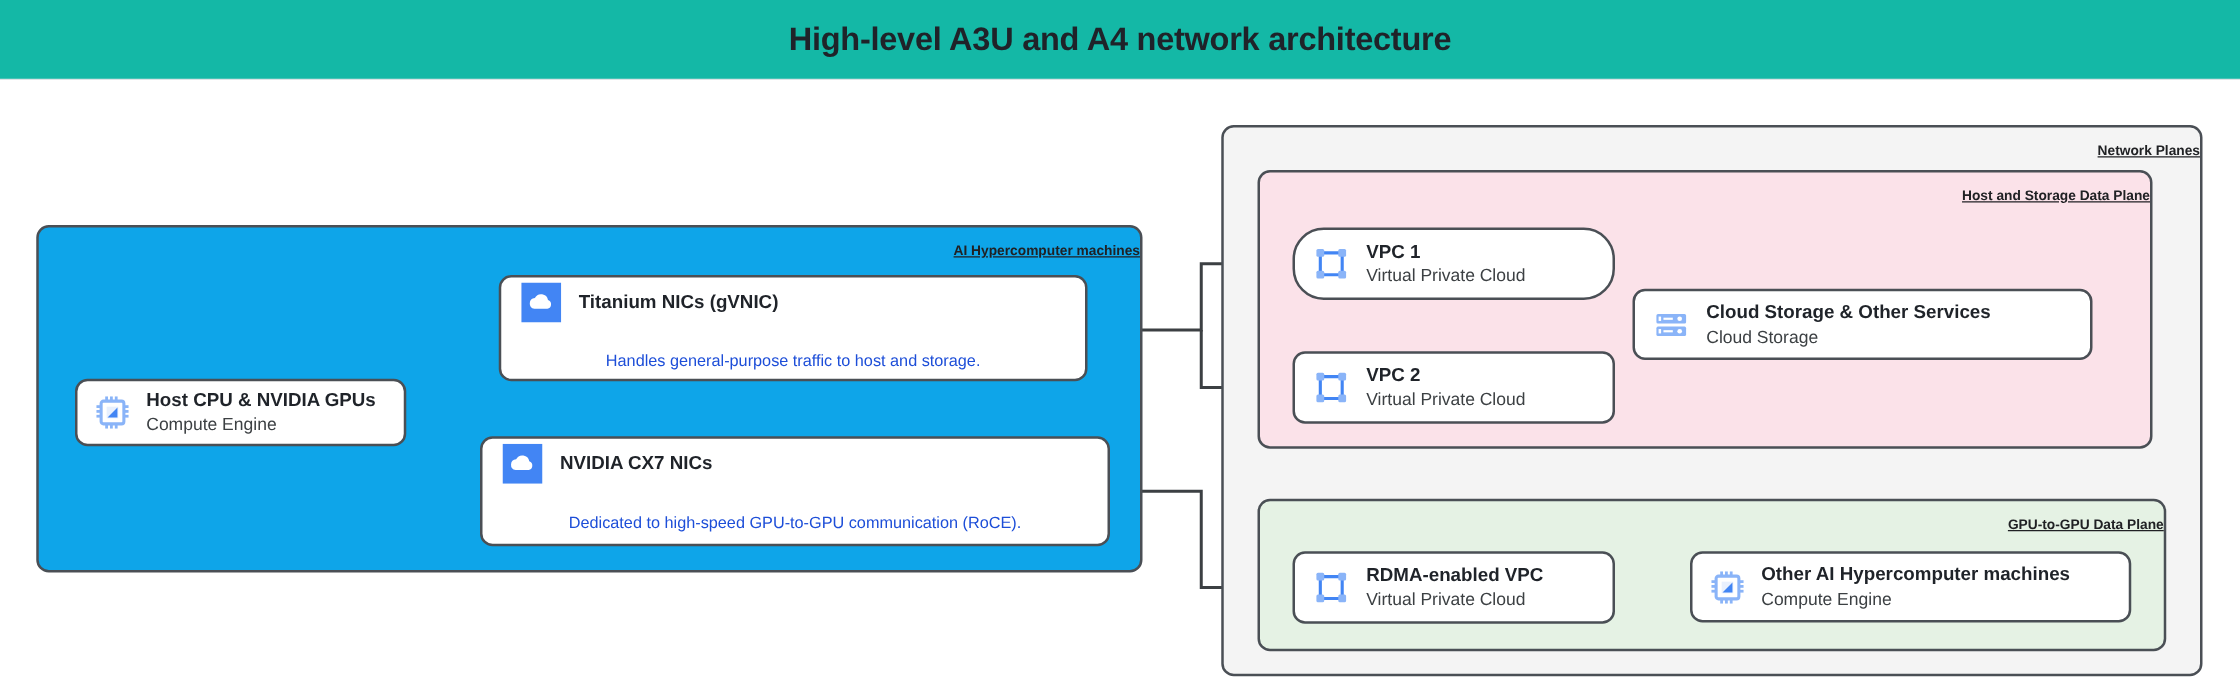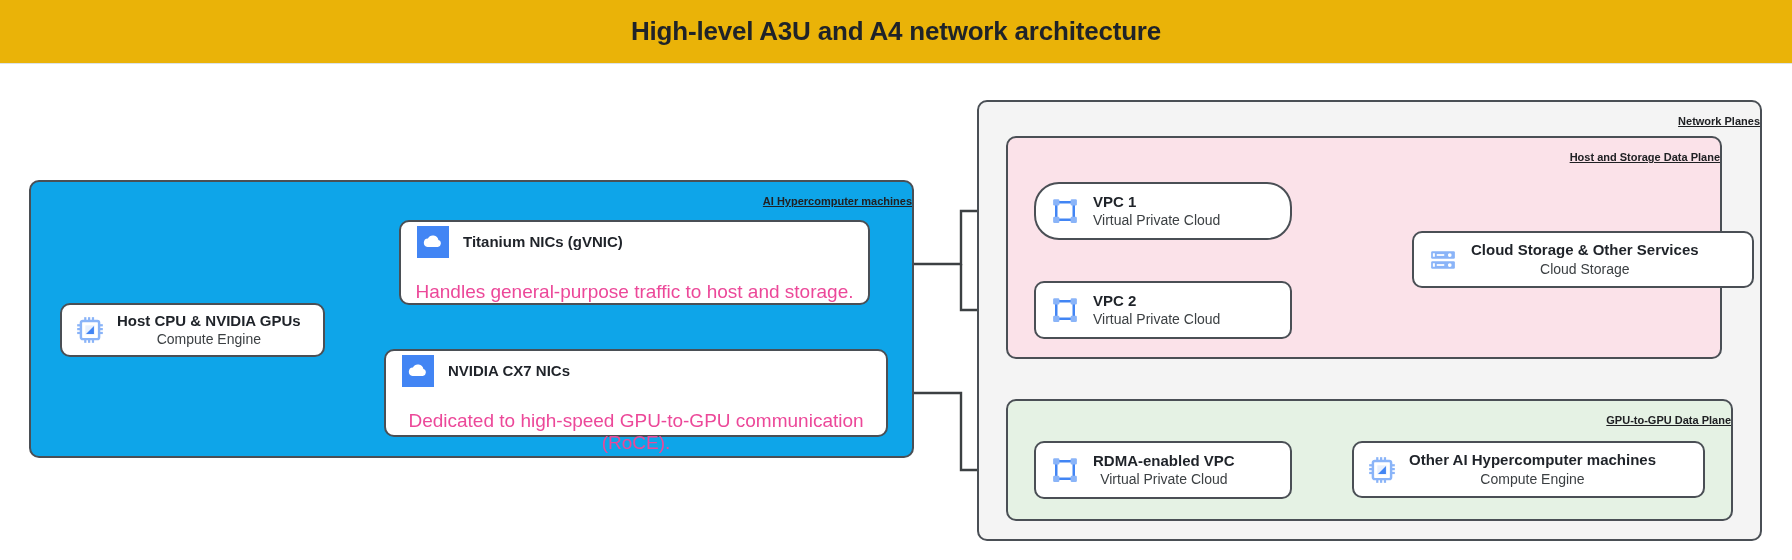--- a/index.html
+++ b/index.html
@@ -7,21 +7,21 @@
     width: 1792px; height: 560px;
     font-family: "Liberation Sans", sans-serif;
     background: #ffffff;
     overflow: hidden;
   }
   #page { position: relative; width: 1792px; height: 560px; background:#fff; }
 
   
   #header {
     position: absolute; left: 0; top: 0; width: 1792px; height: 64px;
-    background: #eab308;
+    background: #14b8a6;
     border-bottom: 1px solid #dde3e6;
     display: flex; align-items: center; justify-content: center;
   }
   #header .title {
     font-size: 26px; font-weight: bold; color: #1f2329;
     letter-spacing: -0.2px;
   }
 
   
   .container-box {
@@ -58,32 +58,32 @@
     border: 2px solid #4a4f55;
     border-radius: 10px;
     display: flex; align-items: center;
   }
   .card .icon-wrap {
     flex: 0 0 auto;
     display: flex; align-items: center; justify-content: center;
   }
   .card .labels { display: flex; flex-direction: column; justify-content: center; }
   .card .node-title { font-size: 15px; font-weight: bold; color: #1f2329; line-height: 1.25; }
-  .card .node-sub   { font-size: 14px; color: #3c4043; line-height: 1.3; text-align: center; }
+  .card .node-sub   { font-size: 14px; color: #3c4043; line-height: 1.3; }
 
   
   .card.simple { padding: 0 14px; gap: 13px; }
 
   
   .card.nic { flex-direction: column; align-items: stretch; padding: 0; }
   .card.nic .nic-head { display: flex; align-items: center; gap: 14px; padding: 4px 16px 10px 16px; }
   .card.nic .nic-head .node-title { font-size: 15px; }
   .card.nic .nic-divider { height: 2px; background: #80868b; margin: 0 16px; }
   .card.nic .nic-desc {
-    font-size: 19px; color: #ec4899; text-align: center;
+    font-size: 13px; color: #1d4ed8; text-align: center;
     padding: 13px 14px 12px 14px;
   }
 
   
   #wires { position: absolute; left: 0; top: 0; width: 1792px; height: 560px;
            pointer-events: none; }
 </style>
 </head>
 <body>
 
@@ -220,21 +220,21 @@
           <rect x="16.5" y="16.5" width="5" height="5" rx="1"></rect>
         </g>
       </svg>
     </span>
     <span class="labels">
       <span class="node-title">VPC 2</span>
       <span class="node-sub">Virtual Private Cloud</span>
     </span>
   </div>
 
-  <div class="card simple" style="left:1412px; top:231px; width:342px; height:57px;">
+  <div class="card simple" style="left:1306px; top:231px; width:368px; height:57px;">
     <span class="icon-wrap">
       <svg width="30" height="30" viewBox="0 0 24 24">
         <rect x="2.5" y="5" width="19" height="6" rx="1" fill="#8ab4f8"></rect>
         <rect x="2.5" y="13" width="19" height="6" rx="1" fill="#8ab4f8"></rect>
         <rect x="3.9" y="6.6" width="1.6" height="2.8" fill="#ffffff"></rect>
         <rect x="3.9" y="14.6" width="1.6" height="2.8" fill="#ffffff"></rect>
         <rect x="7" y="7.3" width="6" height="1.4" fill="#ffffff"></rect>
         <rect x="7" y="15.3" width="6" height="1.4" fill="#ffffff"></rect>
         <circle cx="17.4" cy="8" r="1.5" fill="#ffffff"></circle>
         <circle cx="17.4" cy="16" r="1.5" fill="#ffffff"></circle>

